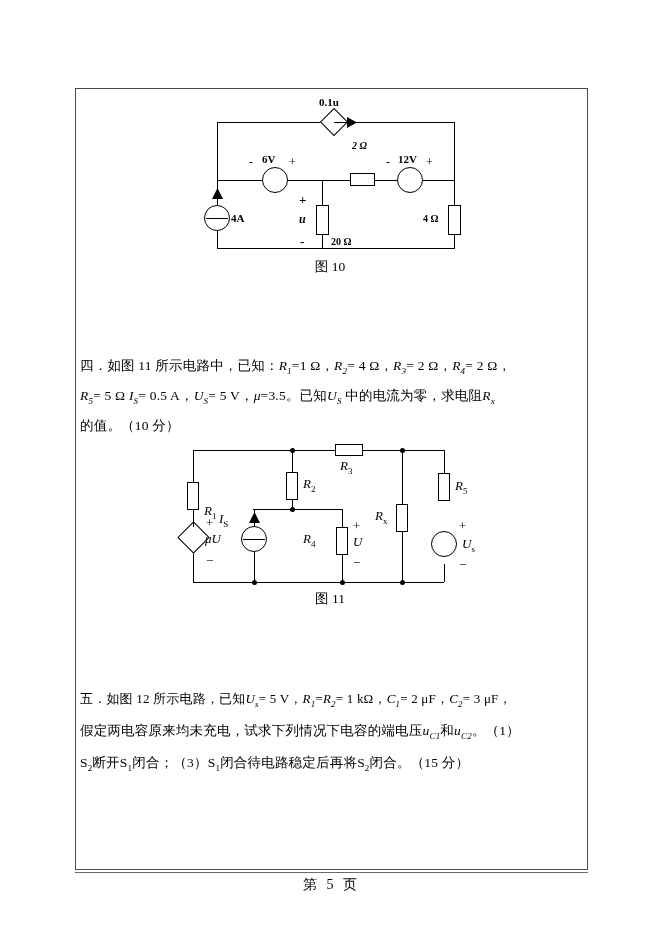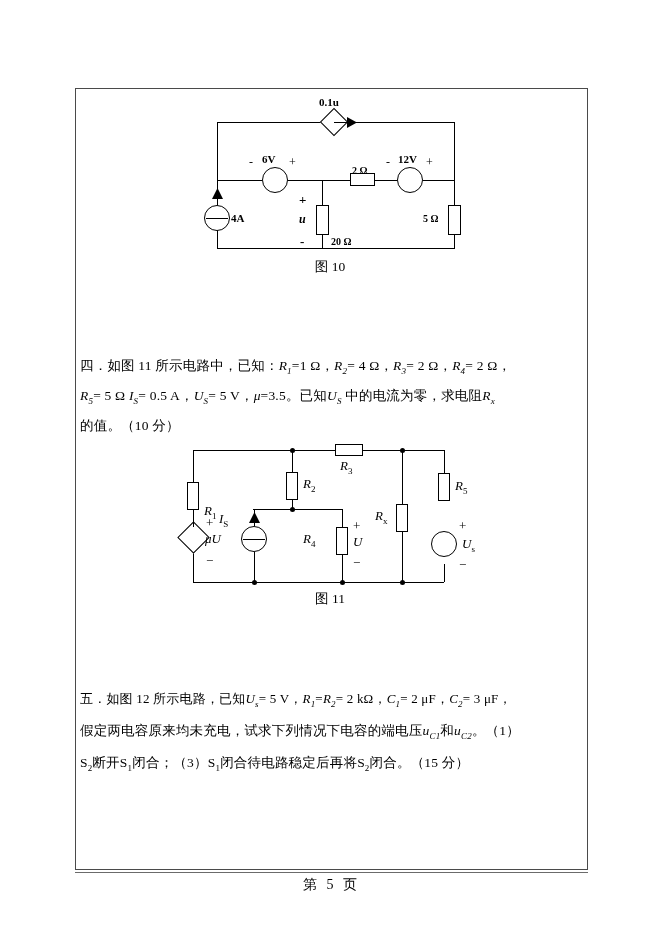--- a/index.html
+++ b/index.html
@@ -166,21 +166,21 @@
     <span>-</span>
   </div>
   <div class="lbl" style="left:262px; top:153px; font-weight:bold; font-size:11px;">
     <span>6V</span>
   </div>
   <div class="lbl" style="left:289px; top:155px;">
     <span>+</span>
   </div>
 
   <div class="res-h" style="left:350px; top:173px; width:25px; height:13px;"></div>
-  <div class="lbl" style="left:352px; top:165px; font-weight:bold; font-size:10px;">
+  <div class="lbl" style="left:352px; top:140px; font-weight:bold; font-size:10px;font-style:italic;">
     <span>2 Ω</span>
   </div>
 
   <div class="circ" style="left:397px; top:167px; width:26px; height:26px;"></div>
   <div class="lbl" style="left:386px; top:155px;">
     <span>-</span>
   </div>
   <div class="lbl" style="left:398px; top:153px; font-weight:bold; font-size:11px;">
     <span>12V</span>
   </div>
@@ -210,21 +210,21 @@
   </div>
   <div class="lbl-i" style="left:299px; top:212px; font-weight:bold; font-size:12px;">
     <span>u</span>
   </div>
   <div class="sign" style="left:300px; top:235px; font-weight:bold;">
     <span>-</span>
   </div>
 
   <div class="res-v" style="left:448px; top:205px; width:13px; height:30px;"></div>
   <div class="lbl" style="left:423px; top:213px; font-weight:bold; font-size:10px;">
-    <span>5 Ω</span>
+    <span>4 Ω</span>
   </div>
 
   <div class="cap" style="left:265px; top:258px; width:130px;">
     <span>图 10</span>
   </div>
 </div>
 
 <div class="para" style="left:80px; top:327px;">
   <span>四．如图 11 所示电路中，已知：</span><span class="ital">R</span><span class="sub">1</span><span>=1 Ω，</span><span class="ital">R</span><span class="sub">2</span><span>= 4 Ω，</span><span class="ital">R</span><span class="sub">3</span><span>= 2 Ω，</span><span class="ital">R</span><span class="sub">4</span><span>= 2 Ω，</span>
 </div>
@@ -334,21 +334,21 @@
   <div class="sign" style="left:353px; top:556px;">
     <span>−</span>
   </div>
 
   <div class="cap" style="left:265px; top:590px; width:130px;">
     <span>图 11</span>
   </div>
 </div>
 
 <div class="para" style="left:80px; top:660px; font-size:13px;">
-  <span>五．如图 12 所示电路，已知</span><span class="ital">U</span><span class="sub">s</span><span>= 5 V，</span><span class="ital">R</span><span class="sub">1</span><span>=</span><span class="ital">R</span><span class="sub">2</span><span>= 2 kΩ，</span><span class="ital">C</span><span class="sub">1</span><span>= 2 μF，</span><span class="ital">C</span><span class="sub">2</span><span>= 3 μF，</span>
+  <span>五．如图 12 所示电路，已知</span><span class="ital">U</span><span class="sub">s</span><span>= 5 V，</span><span class="ital">R</span><span class="sub">1</span><span>=</span><span class="ital">R</span><span class="sub">2</span><span>= 1 kΩ，</span><span class="ital">C</span><span class="sub">1</span><span>= 2 μF，</span><span class="ital">C</span><span class="sub">2</span><span>= 3 μF，</span>
 </div>
 
 <div class="para" style="left:80px; top:692px;">
   <span>假定两电容原来均未充电，试求下列情况下电容的端电压</span><span class="ital">u</span><span class="sub">C1</span><span>和</span><span class="ital">u</span><span class="sub">C2</span><span>。（1）</span>
 </div>
 
 <div class="para" style="left:80px; top:724px;">
   <span>S</span><span class="subr">2</span><span>断开</span><span>S</span><span class="subr">1</span><span>闭合；（3）</span><span>S</span><span class="subr">1</span><span>闭合待电路稳定后再将</span><span>S</span><span class="subr">2</span><span>闭合。（15 分）</span>
 </div>
 

